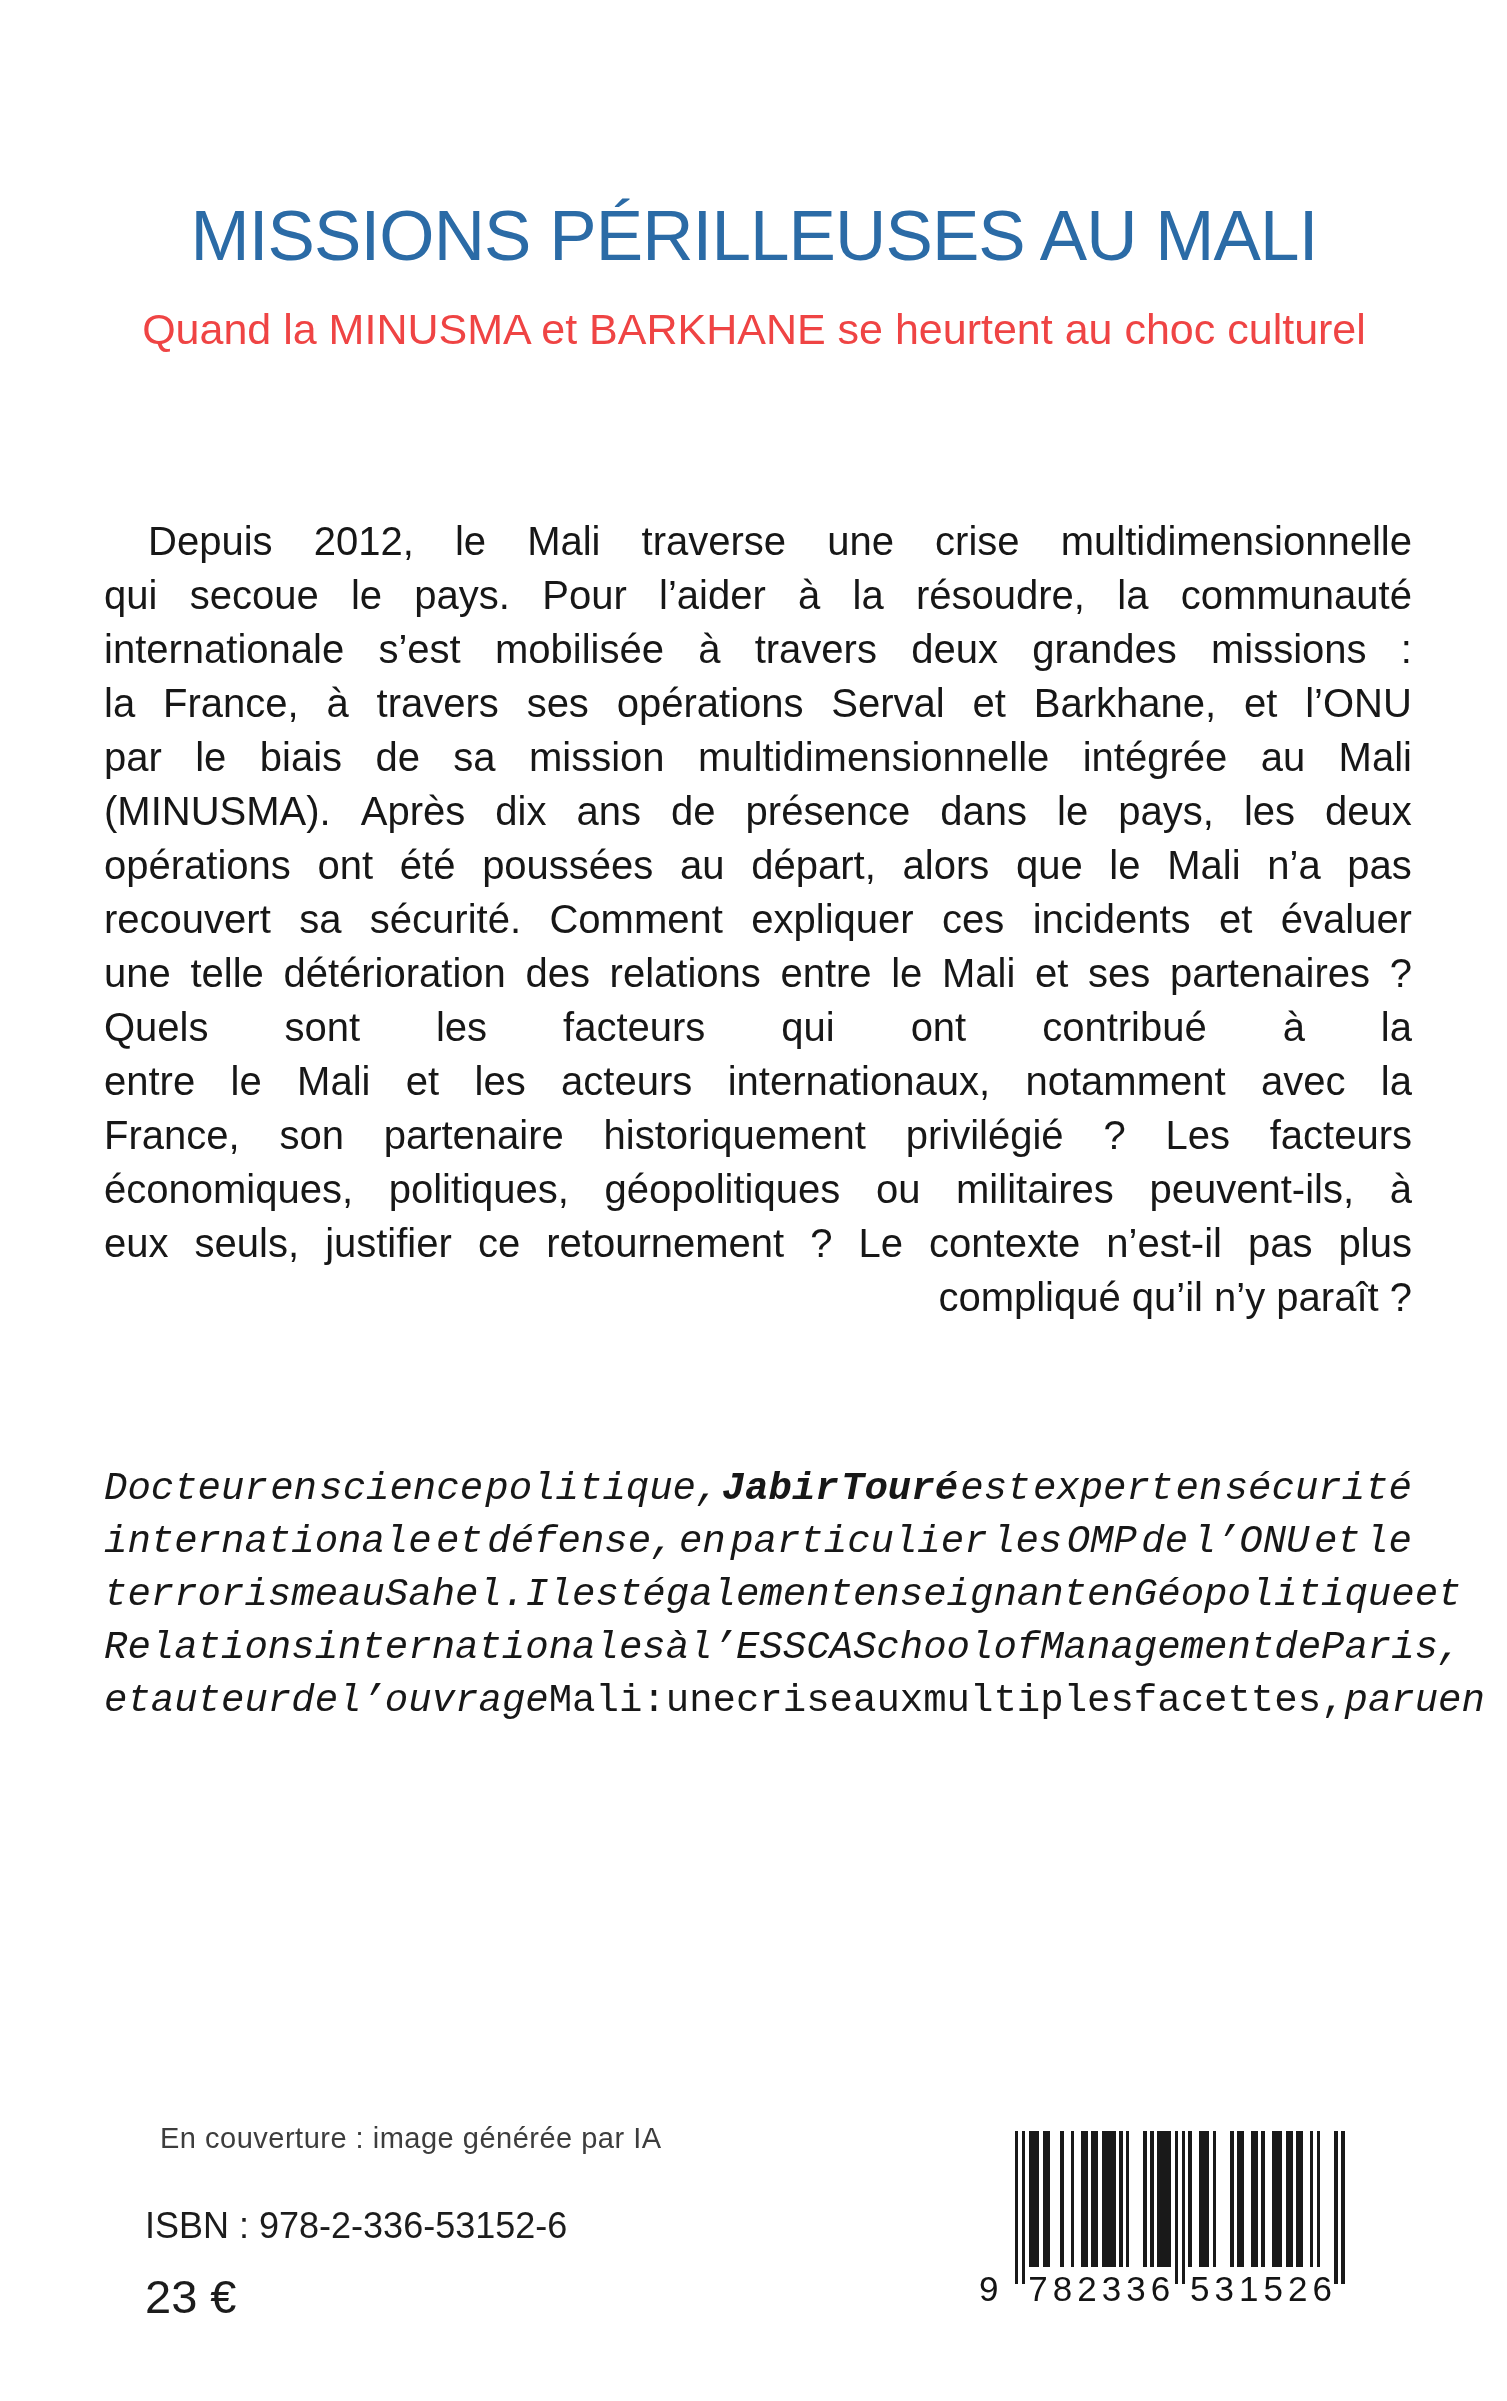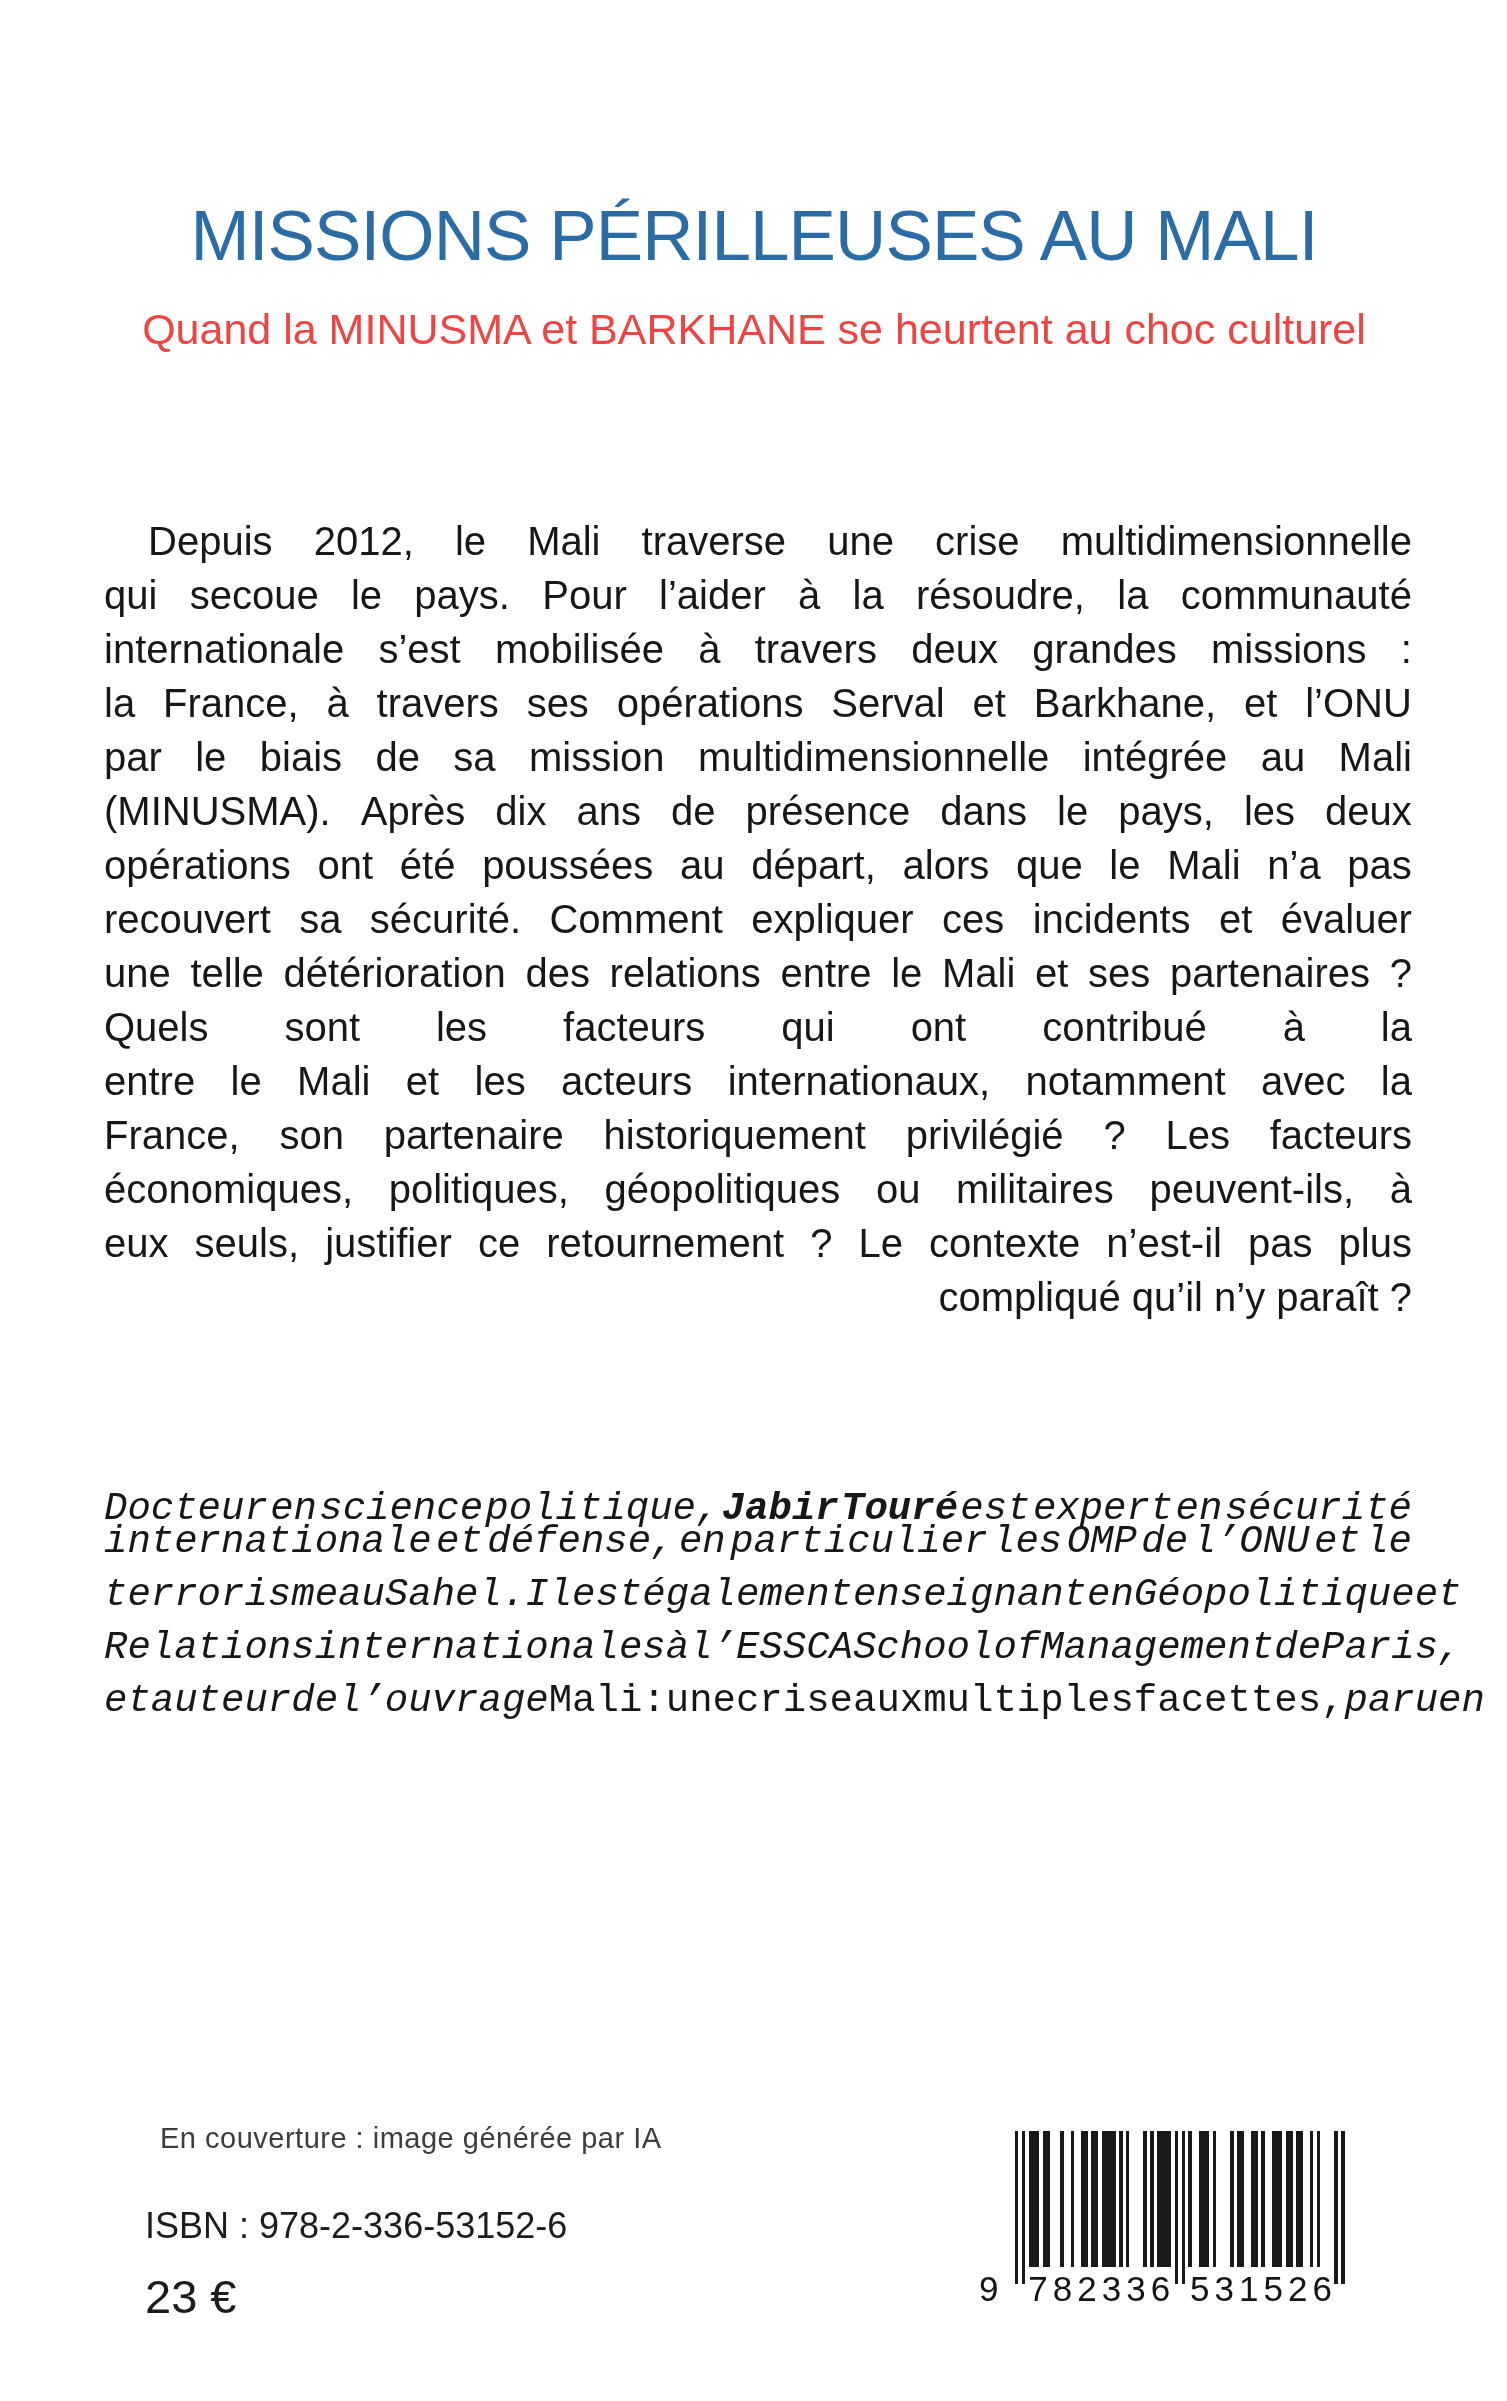--- a/index.html
+++ b/index.html
@@ -23,21 +23,21 @@
   .synopsis .jline{height:54px;}
   .bio{
     position:absolute;left:104px;top:1467px;width:1308px;
     font-size:39px;font-weight:300;font-style:italic;color:#171717;font-family:Liberation Mono, monospace;
   }
   .bio .jline{height:53px;}
   .jline{display:flex;justify-content:space-between;align-items:baseline;white-space:pre;text-align:right;}
   .jline.last{display:block;}
   .jline.indent{padding-left:44px;}
   .word{flex:0 0 auto;}
-  .word.bold{font-weight:bold;margin-top:20px;}
+  .word.bold{font-weight:bold;}
   .word.roman{font-style:normal;}
   .cover-note{
     position:absolute;left:160px;top:2122px;
     font-size:29px;font-weight:300;color:#3d3d3d;letter-spacing:0.5px;
   }
   .isbn{
     position:absolute;left:145px;top:2205px;
     font-size:36px;font-weight:300;color:#1c1c1c;
   }
   .price{

